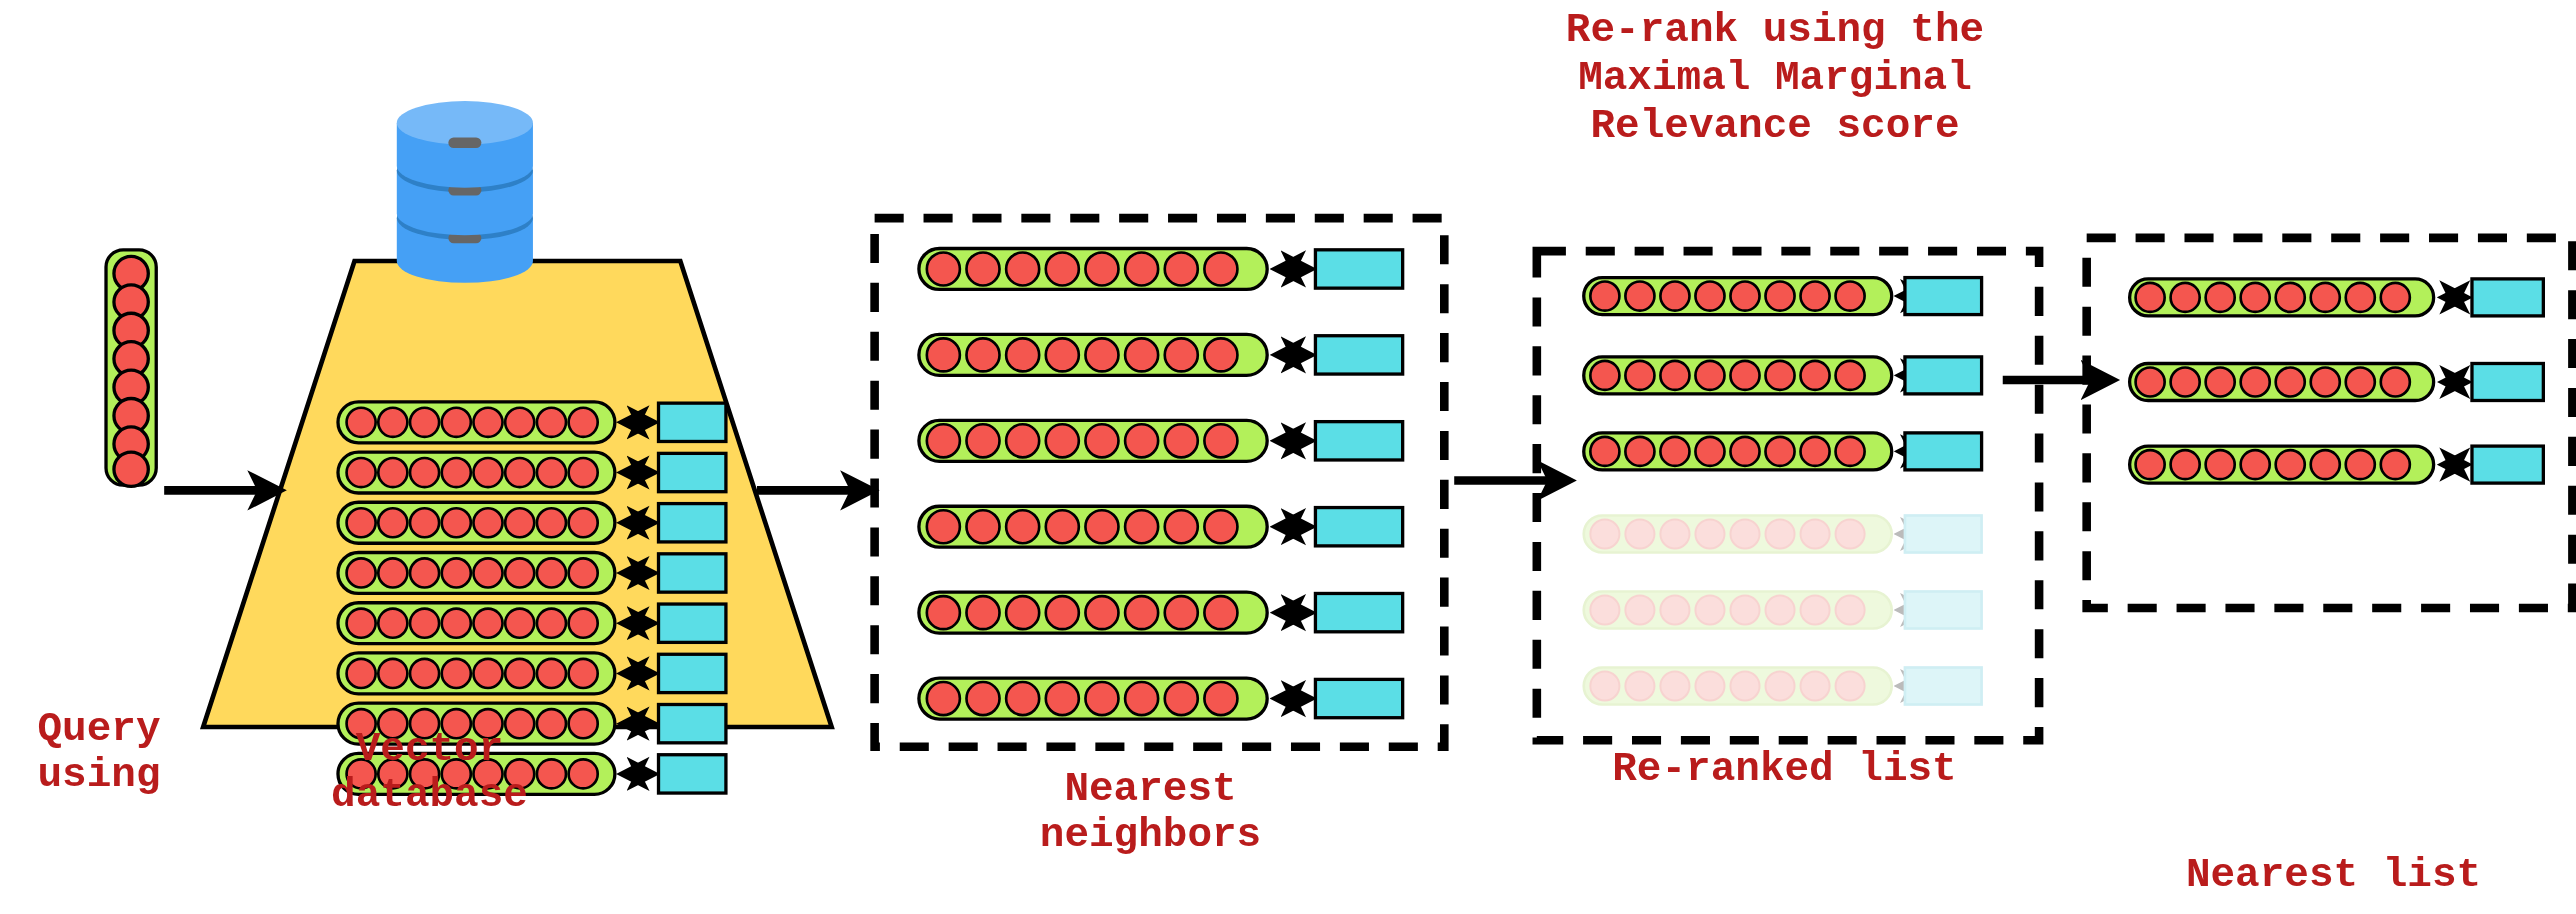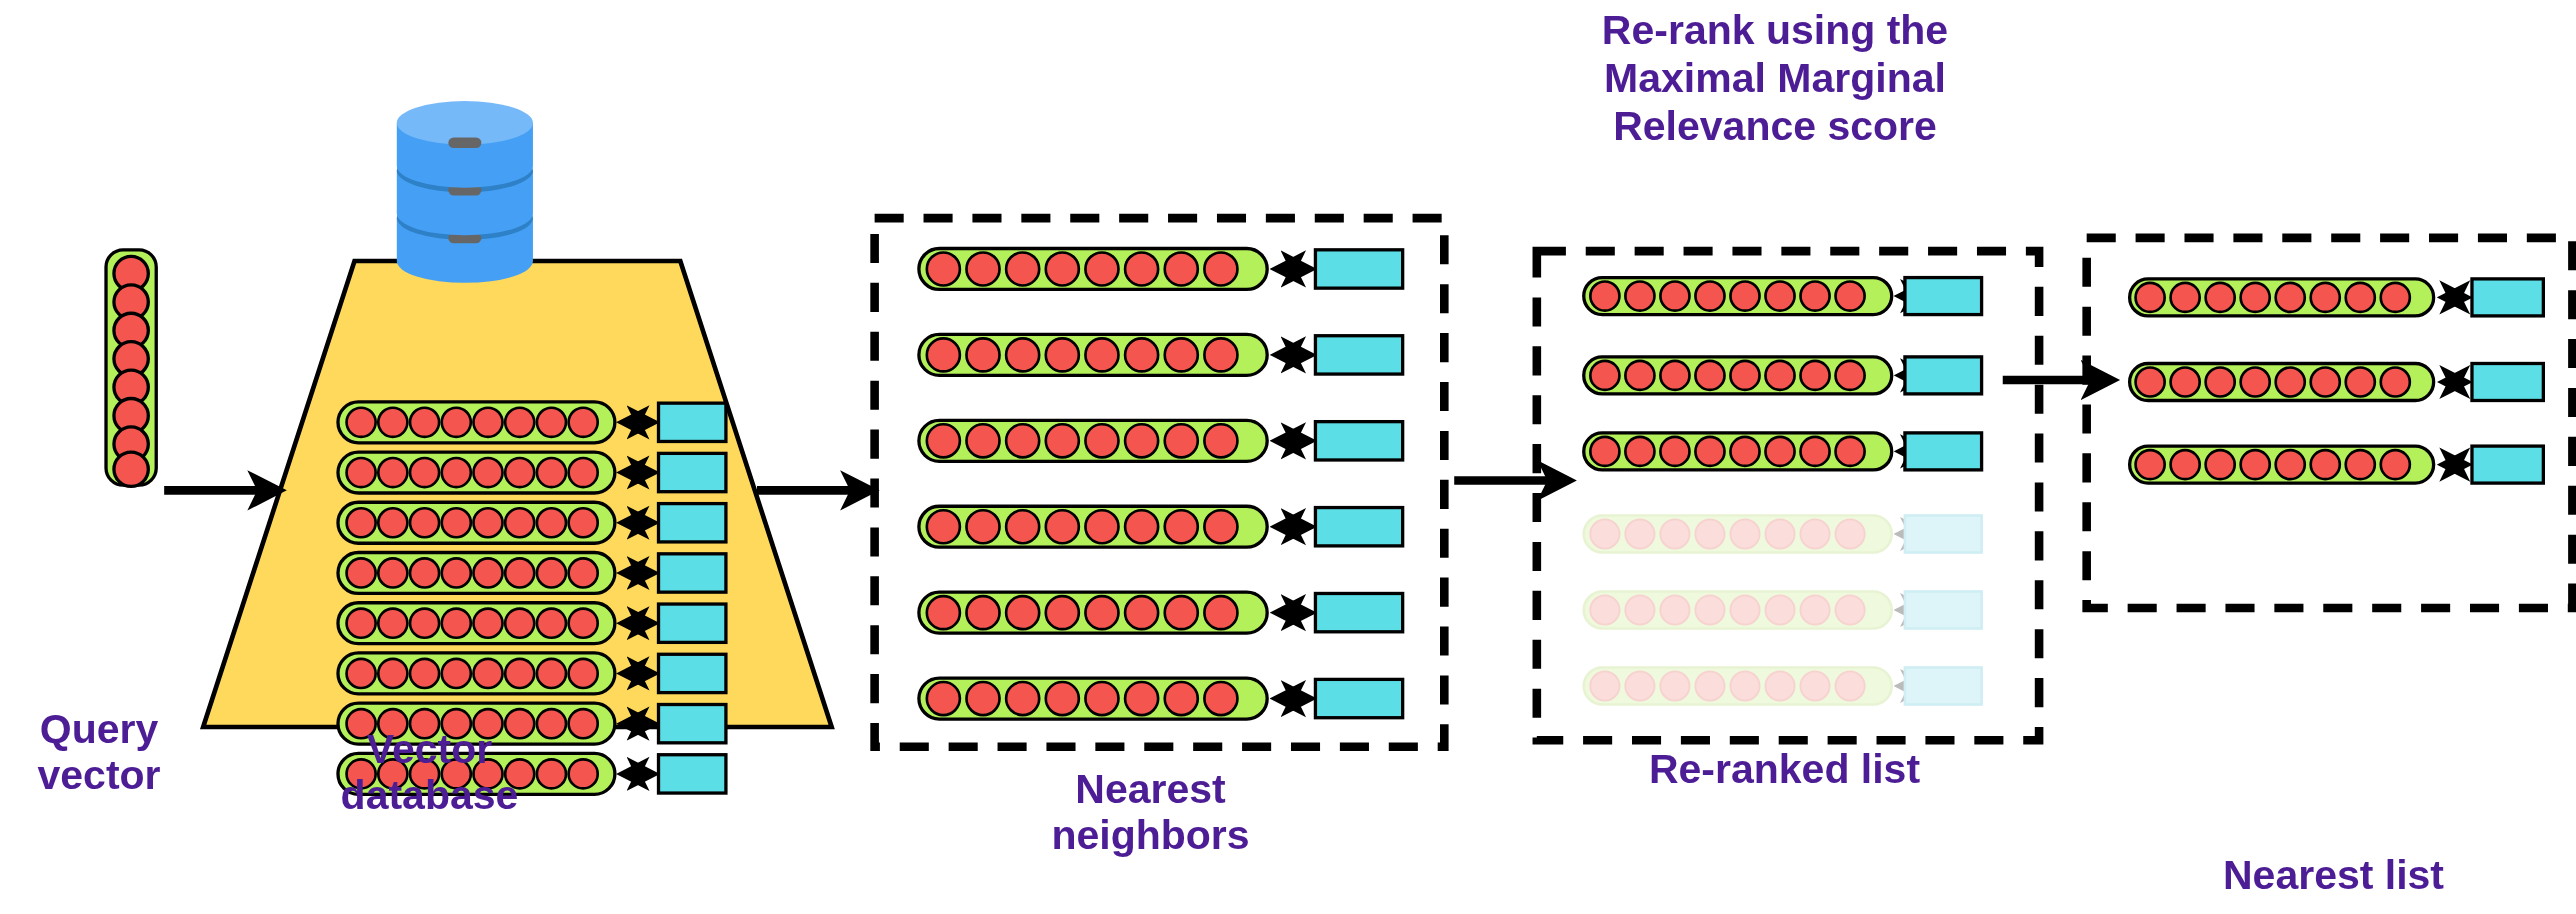--- a/index.html
+++ b/index.html
@@ -5,23 +5,23 @@
   html,body{margin:0;padding:0;background:#ffffff;}
   body{
     width:2576px;height:914px;position:relative;overflow:hidden;
     font-family:"Liberation Sans", sans-serif;
   }
   #stage{position:absolute;inset:0;}
   svg.layer{position:absolute;left:0;top:0;width:2576px;height:914px;overflow:visible;}
 
   .lbl{
     position:absolute;
-    font-family:Liberation Sans, sans-serif;
+    font-family:Liberation Mono, monospace;
     font-weight:bold;
-    color:#4c1d95;
+    color:#b91c1c;
     text-align:center;
     line-height:1.12;
     white-space:pre-line;
   }
   #label-query{left:0px;top:707px;width:198px;font-size:41px;}
   #label-vdb{left:264px;top:727px;width:331px;font-size:41px;}
   #label-nn{left:939px;top:767px;width:423px;font-size:41px;}
   #label-rr{left:1520px;top:747px;width:529px;font-size:41px;}
   #label-fl{left:2102px;top:853px;width:463px;font-size:41px;}
   #title-mmr{left:1514px;top:6.6px;width:522px;font-size:41px;line-height:1.17;}
@@ -413,21 +413,21 @@
       <line x1="2200" y1="727" x2="2370" y2="727" stroke="#000" stroke-width="13" marker-end="url(#arrowhead)"></line>
       <line x1="3030" y1="575" x2="3192" y2="575" stroke="#000" stroke-width="13" marker-end="url(#arrowhead)"></line>
     </g>
   </svg>
 
   <div class="lbl" id="title-mmr">Re-rank using the
 Maximal Marginal
 Relevance score</div>
 
   <div class="lbl" id="label-query">Query
-vector</div>
+using</div>
 
   <div class="lbl" id="label-vdb">Vector
 database</div>
 
   <div class="lbl" id="label-nn">Nearest
 neighbors</div>
 
   <div class="lbl" id="label-rr">Re-ranked list</div>
 
   <div class="lbl" id="label-fl">Nearest list</div>

